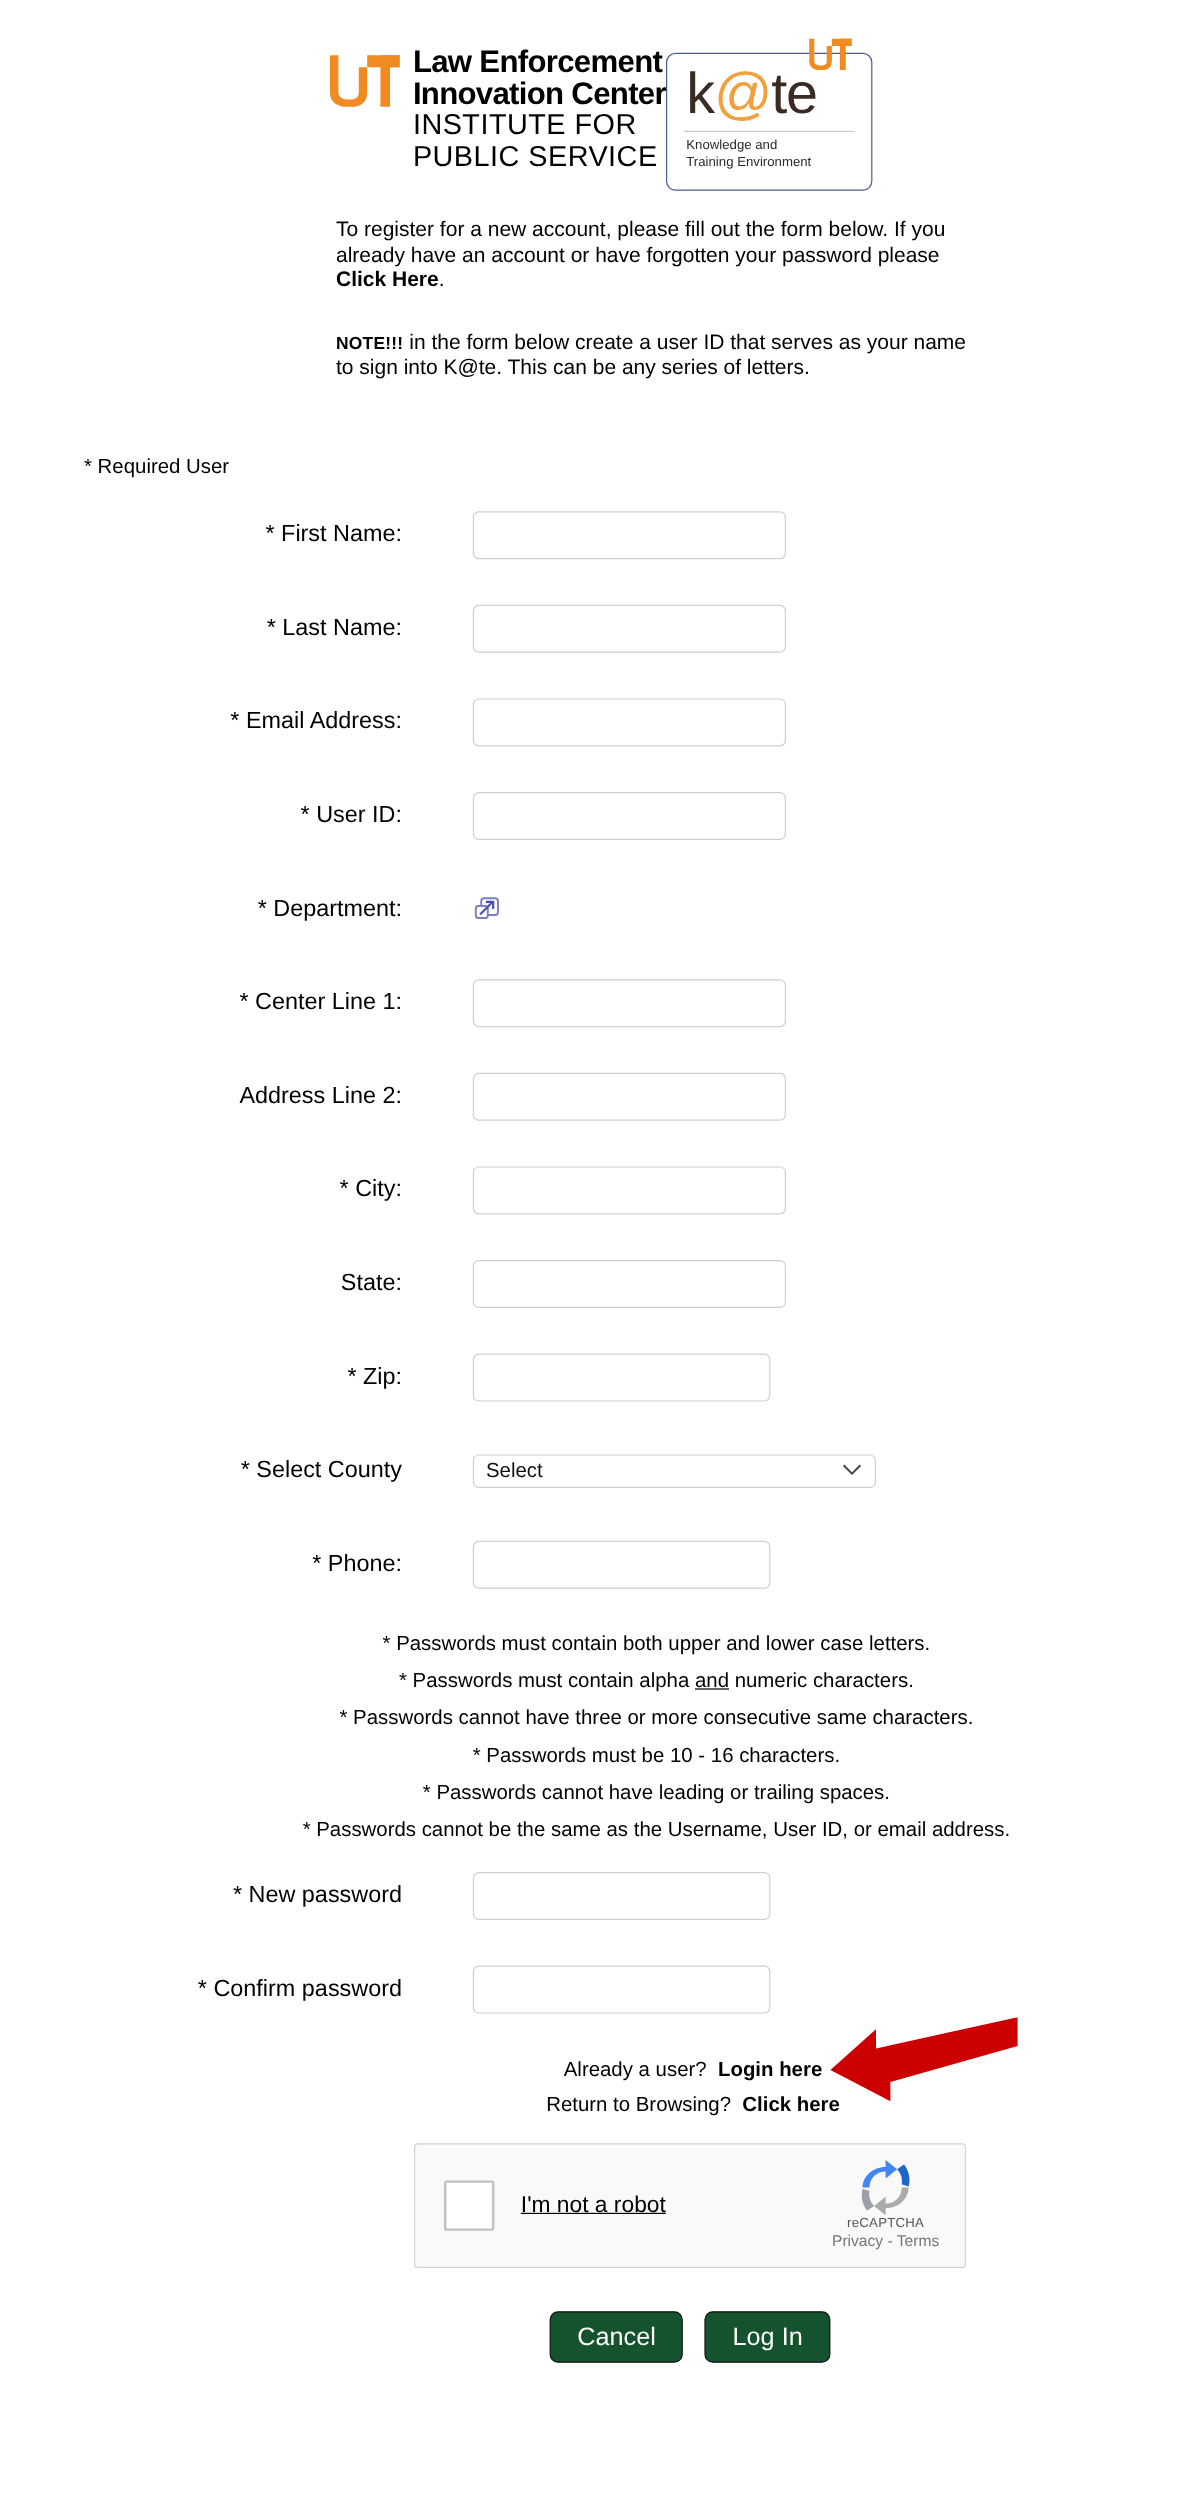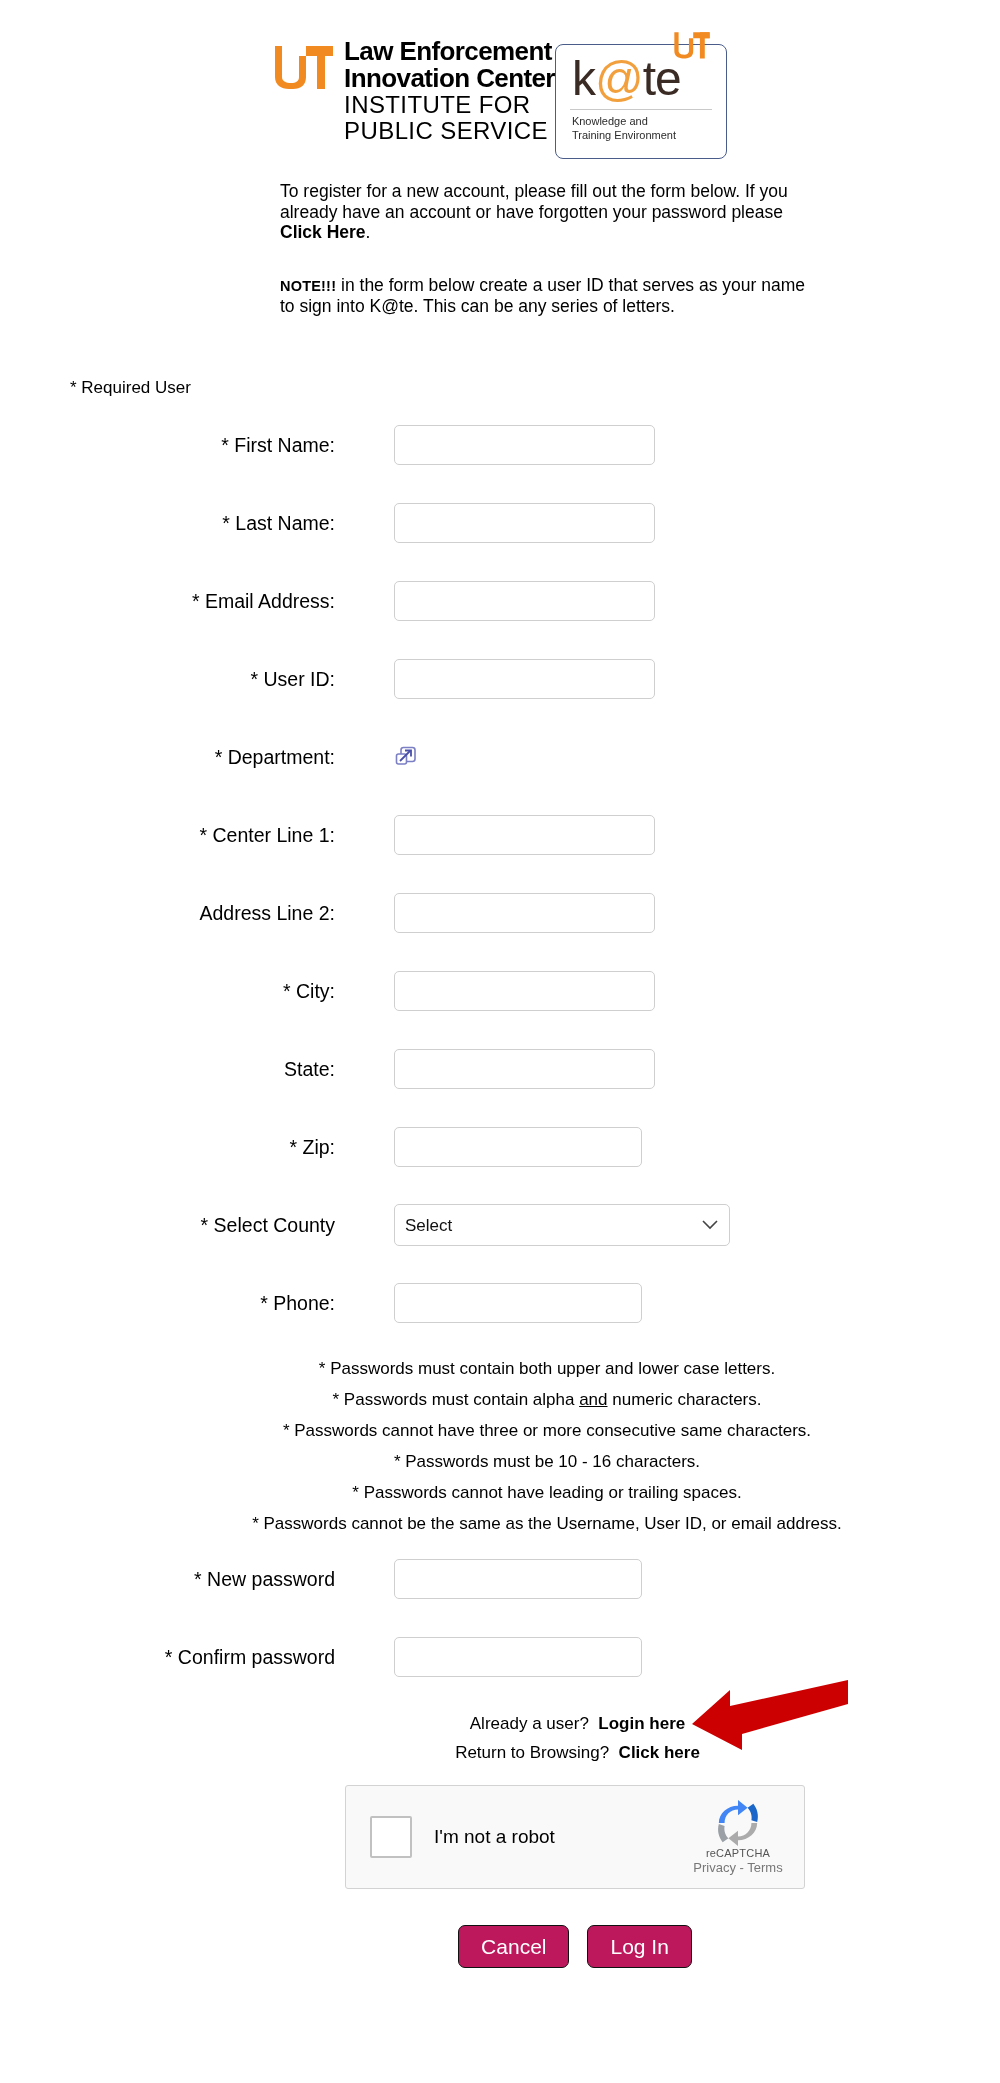--- a/index.html
+++ b/index.html
@@ -181,21 +181,21 @@
     background: none;
     border: none;
     padding: 0;
     cursor: pointer;
     display: inline-flex;
     align-items: center;
   }
 
   .fselect {
     width: 336px;
-    height: 42px;
+    height: 28px;
     box-sizing: border-box;
     border: 1px solid #cfcfcf;
     border-radius: 5px;
     background: #ffffff;
     font-family: "Liberation Sans", sans-serif;
     font-size: 17px;
     padding: 0 10px;
     color: #111;
     -webkit-appearance: none;
     appearance: none;
@@ -274,20 +274,21 @@
     border-radius: 2px;
     flex: none;
     margin-left: 10px;
     cursor: pointer;
   }
   .captcha-label {
     font-size: 19px;
     color: #000;
     margin-left: 22px;
     font-family: "Liberation Sans", sans-serif;
+    text-decoration: underline;
   }
   .captcha-brand {
     margin-left: auto;
     text-align: center;
     width: 96px;
     padding-right: 4px;
   }
   .captcha-logo { width: 46px; height: 46px; margin: 0 auto; display:block; }
   .captcha-name {
     font-size: 11px;
@@ -304,21 +305,21 @@
   
   .btn-row {
     margin-top: 36px;
     display: flex;
     justify-content: center;
     gap: 18px;
     padding-left: 150px;
     padding-bottom: 70px;
   }
   .btn {
-    background: #be185d;
+    background: #14532d;
     color: #ffffff;
     border: 1px solid #111;
     border-radius: 7px;
     font-family: "Liberation Sans", sans-serif;
     font-size: 21px;
     padding: 10px 22px;
     cursor: pointer;
     line-height: 1;
   }
 </style>

